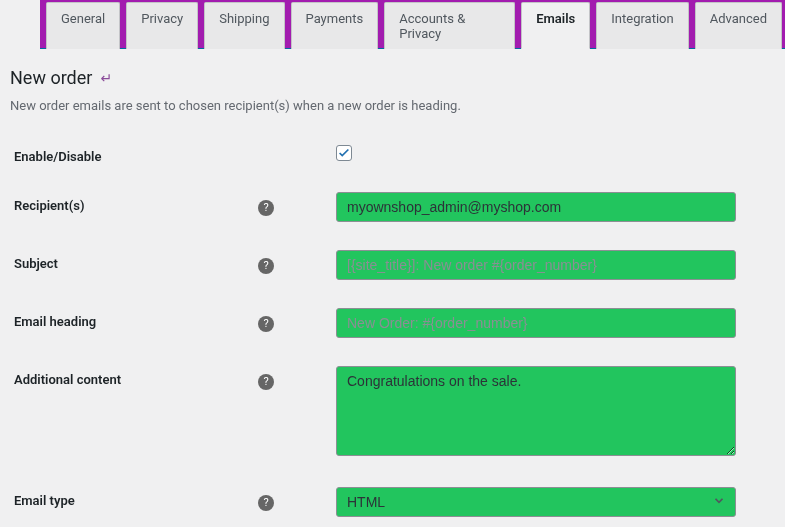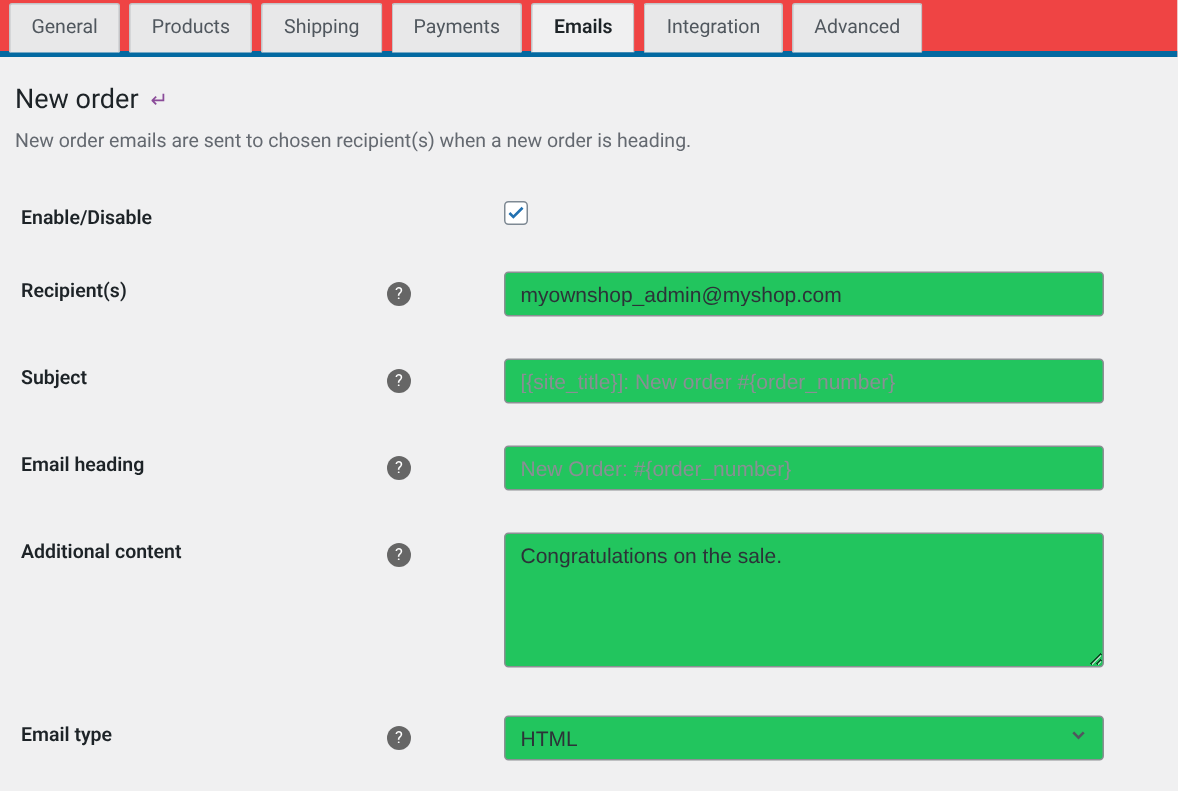--- a/index.html
+++ b/index.html
@@ -7,23 +7,24 @@
       font-family: -apple-system, BlinkMacSystemFont, "Segoe UI", Roboto, sans-serif;
       font-size: 13px;
       background: #f0f0f1;
       color: #3c434a;
       width: 785px;
       height: 527px;
       overflow: hidden;
     }
     .tabs {
       display: flex;
-      border-bottom: 4px solid #0369a1;
-      background: #ef4444;
+      border-bottom: 1px solid #0369a1;
+      background: #a21caf;
       padding-top: 1px;
+      margin-left: 40px;
     }
     .tab {
       padding: 8px 14px;
       background: #e8e8e9;
       border: 1px solid #c3c4c7;
       border-bottom: none;
       margin-right: 3px;
       margin-left: 3px;
       color: #50575e;
       cursor: pointer;
@@ -150,23 +151,24 @@
       transform: translateY(-50%);
       pointer-events: none;
     }
     .select-chevron svg { width: 14px; height: 14px; }
   </style>
 </head>
 <body>
 
 <div class="tabs">
   <div class="tab">General</div>
-  <div class="tab">Products</div>
+  <div class="tab">Privacy</div>
   <div class="tab">Shipping</div>
   <div class="tab">Payments</div>
+  <div class="tab">Accounts &amp; Privacy</div>
   <div class="tab active">Emails</div>
   <div class="tab">Integration</div>
   <div class="tab">Advanced</div>
 </div>
 
 <div class="page-title-row">
   <h2 class="page-title">New order</h2>
   <span class="back-link">↵</span>
 </div>
 

